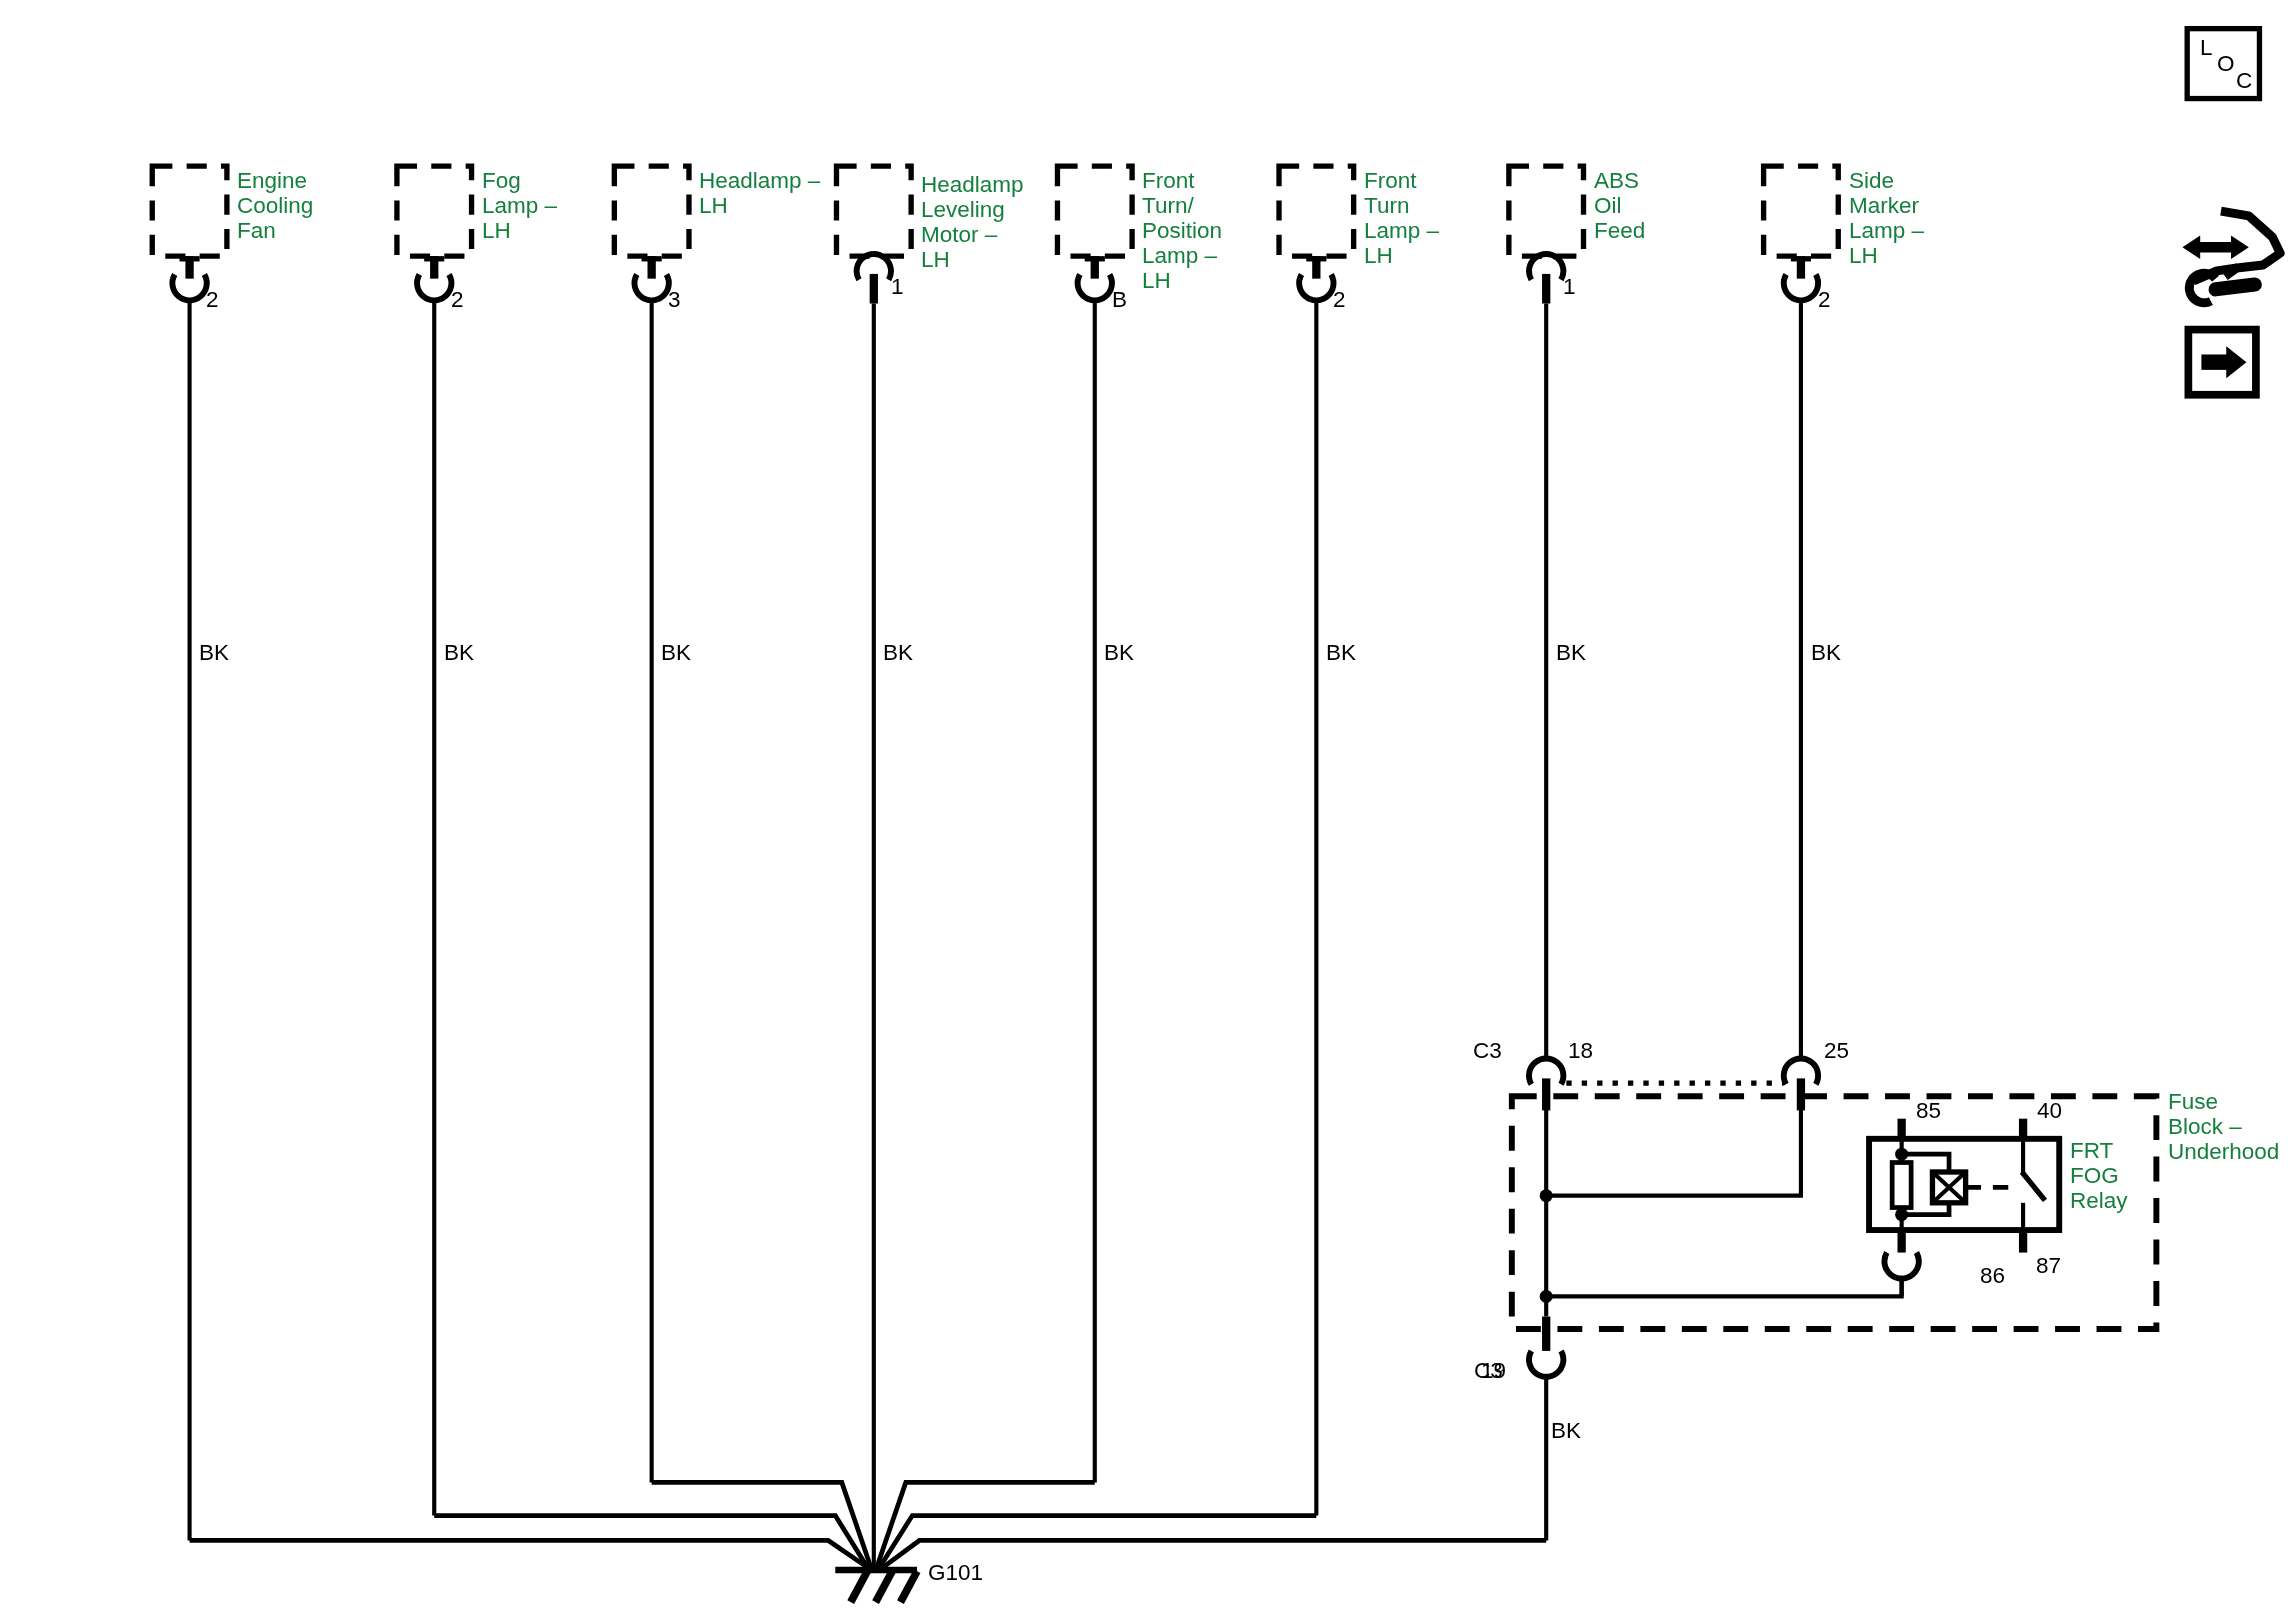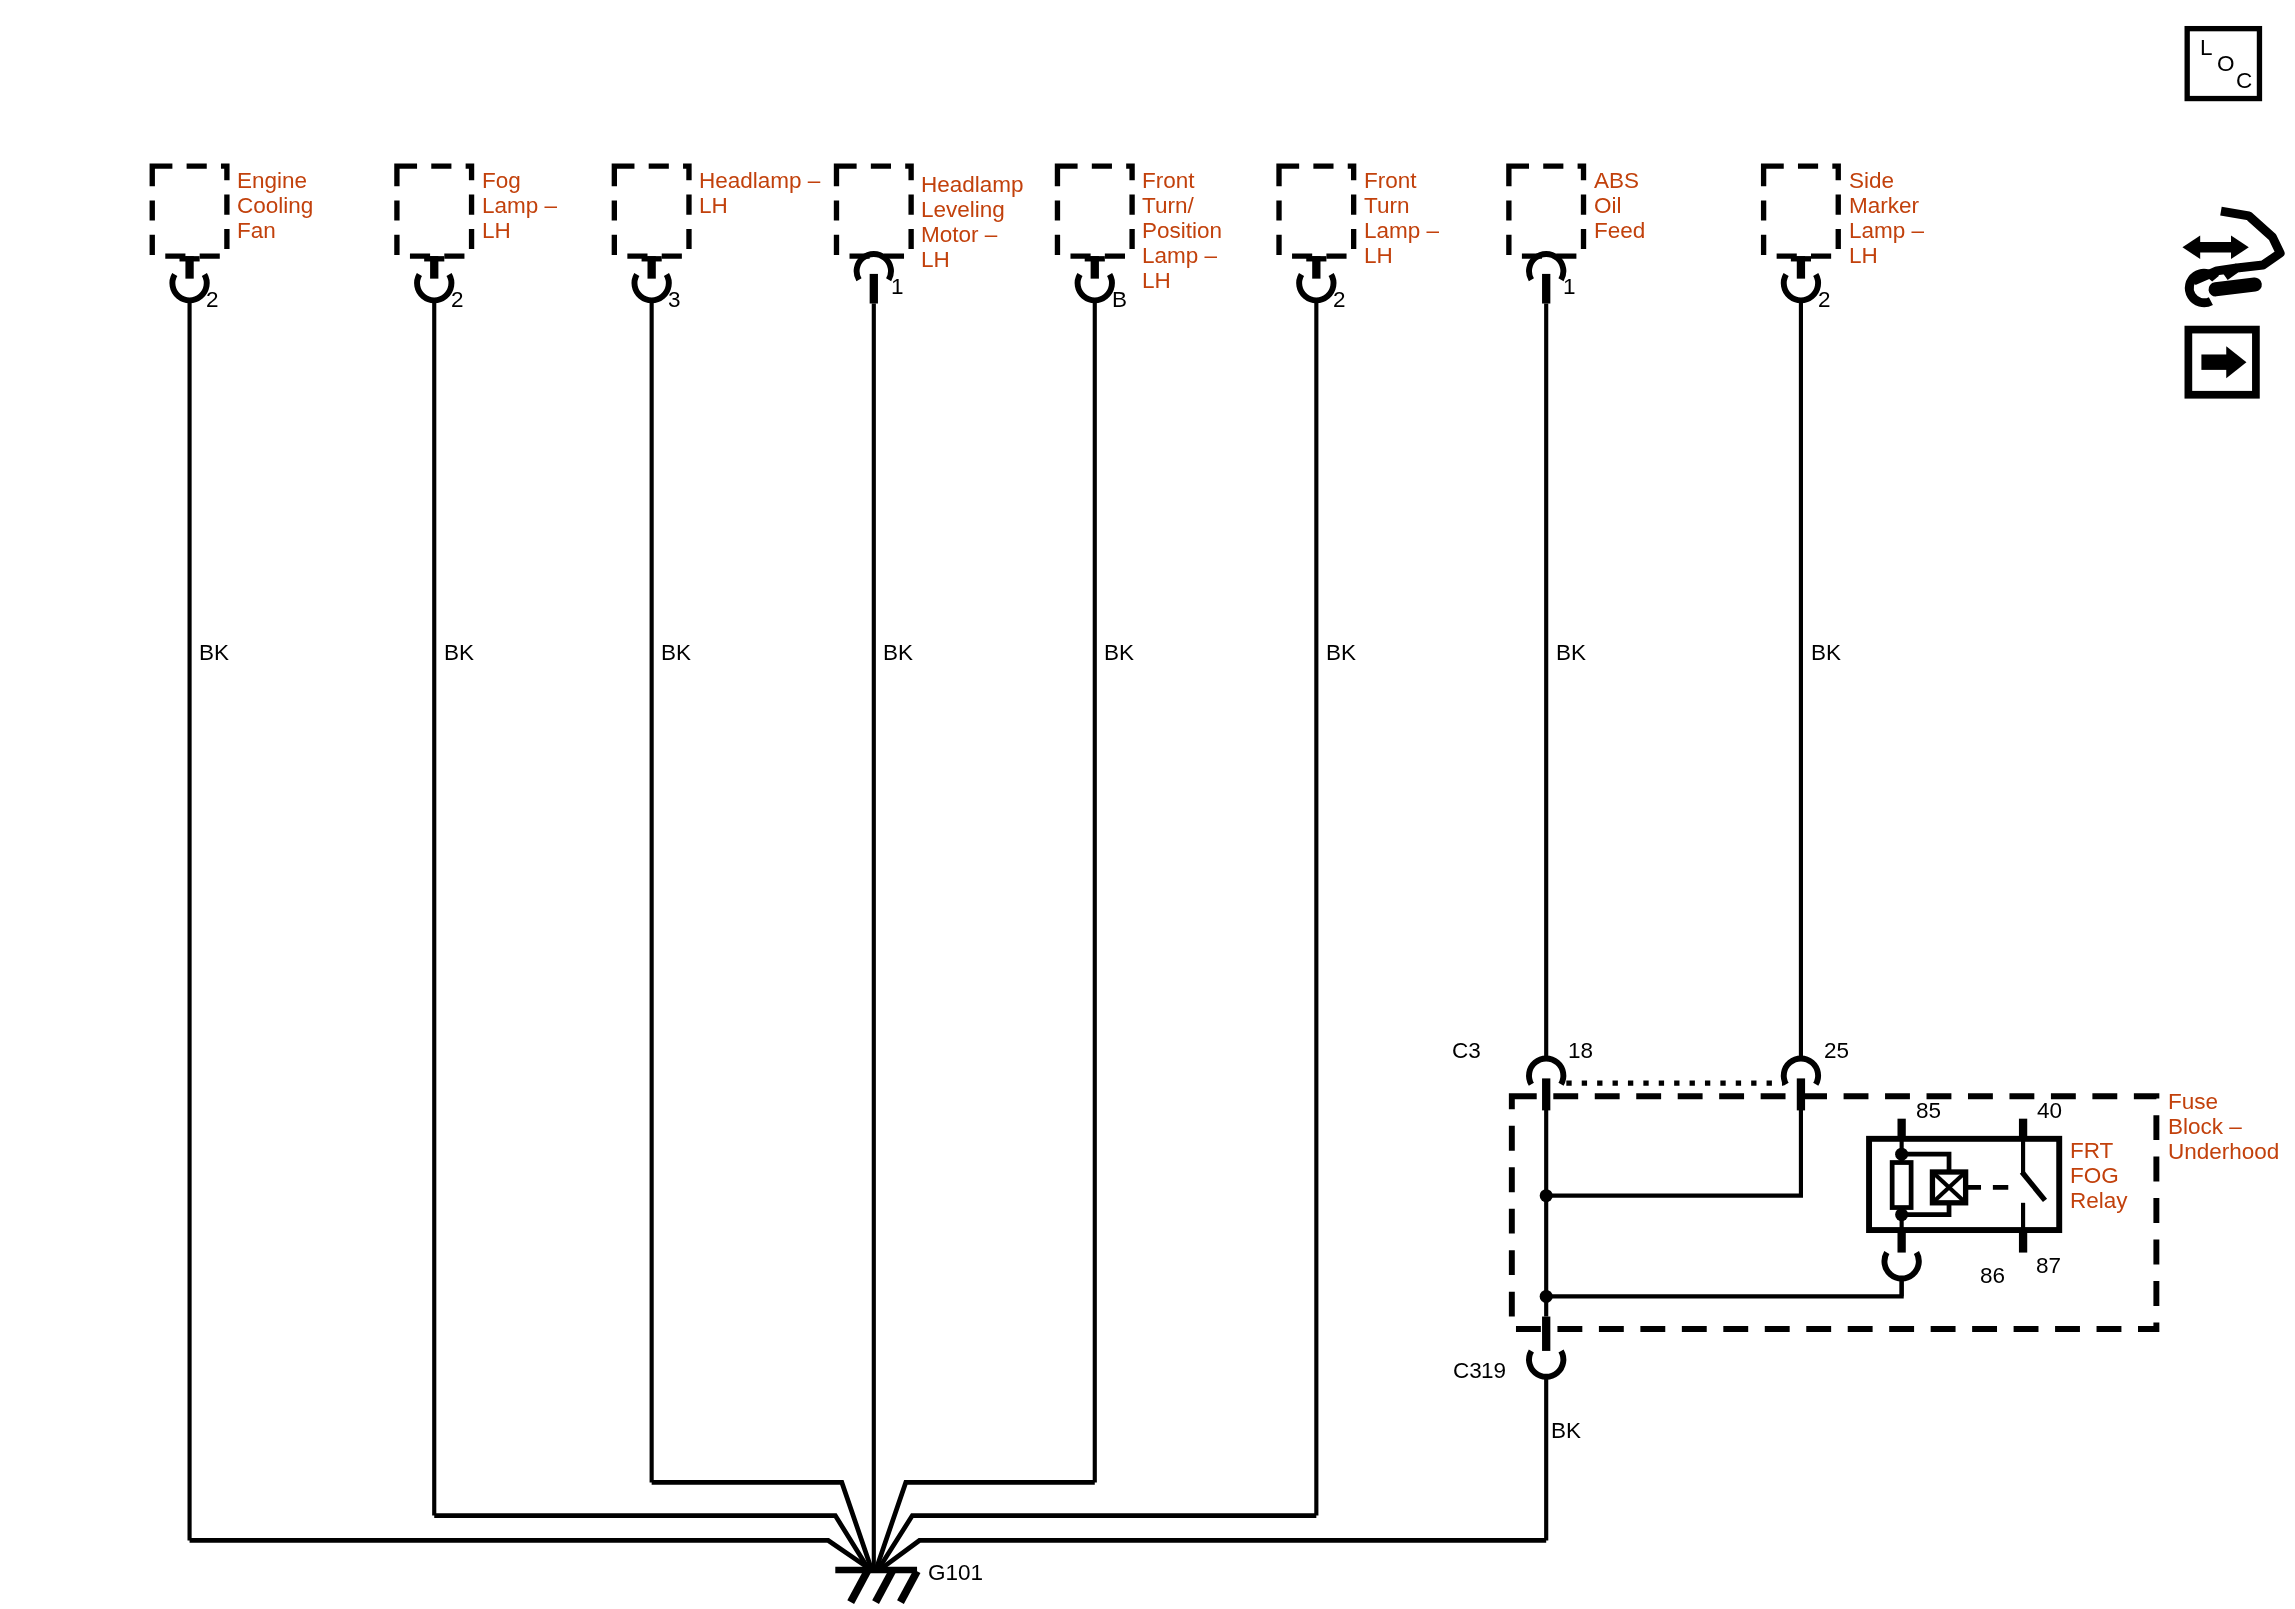--- a/index.html
+++ b/index.html
@@ -1,21 +1,21 @@
 <!DOCTYPE html>
 <html style="font-size:9.5px"><head>
 <meta charset="utf-8">
 <style>
   html,body{margin:0;padding:0;background:#ffffff;}
   #canvas{position:relative;width:2295px;height:1610px;background:#ffffff;overflow:hidden;
           font-family:"Liberation Sans","DejaVu Sans",sans-serif;color:#000;}
   #wires{position:absolute;left:0;top:0;}
-  .lbl{position:absolute;font-size:22.5px;line-height:25px;white-space:pre-line;color:#c2410c;}
+  .lbl{position:absolute;font-size:22.5px;line-height:25px;white-space:pre-line;color:#15803d;}
   .pin{position:absolute;font-size:22.5px;line-height:24px;color:#000;}
-  .right{text-align:left;}
+  .right{text-align:center;}
   .loc-letter{position:absolute;font-size:22.5px;line-height:22.5px;color:#000;}
 </style>
 </head>
 <body>
 
 <div id="canvas">
 
   <svg id="wires" width="2295" height="1610" viewBox="0 0 3874 2717">
     <g stroke="#000" fill="none">
 

